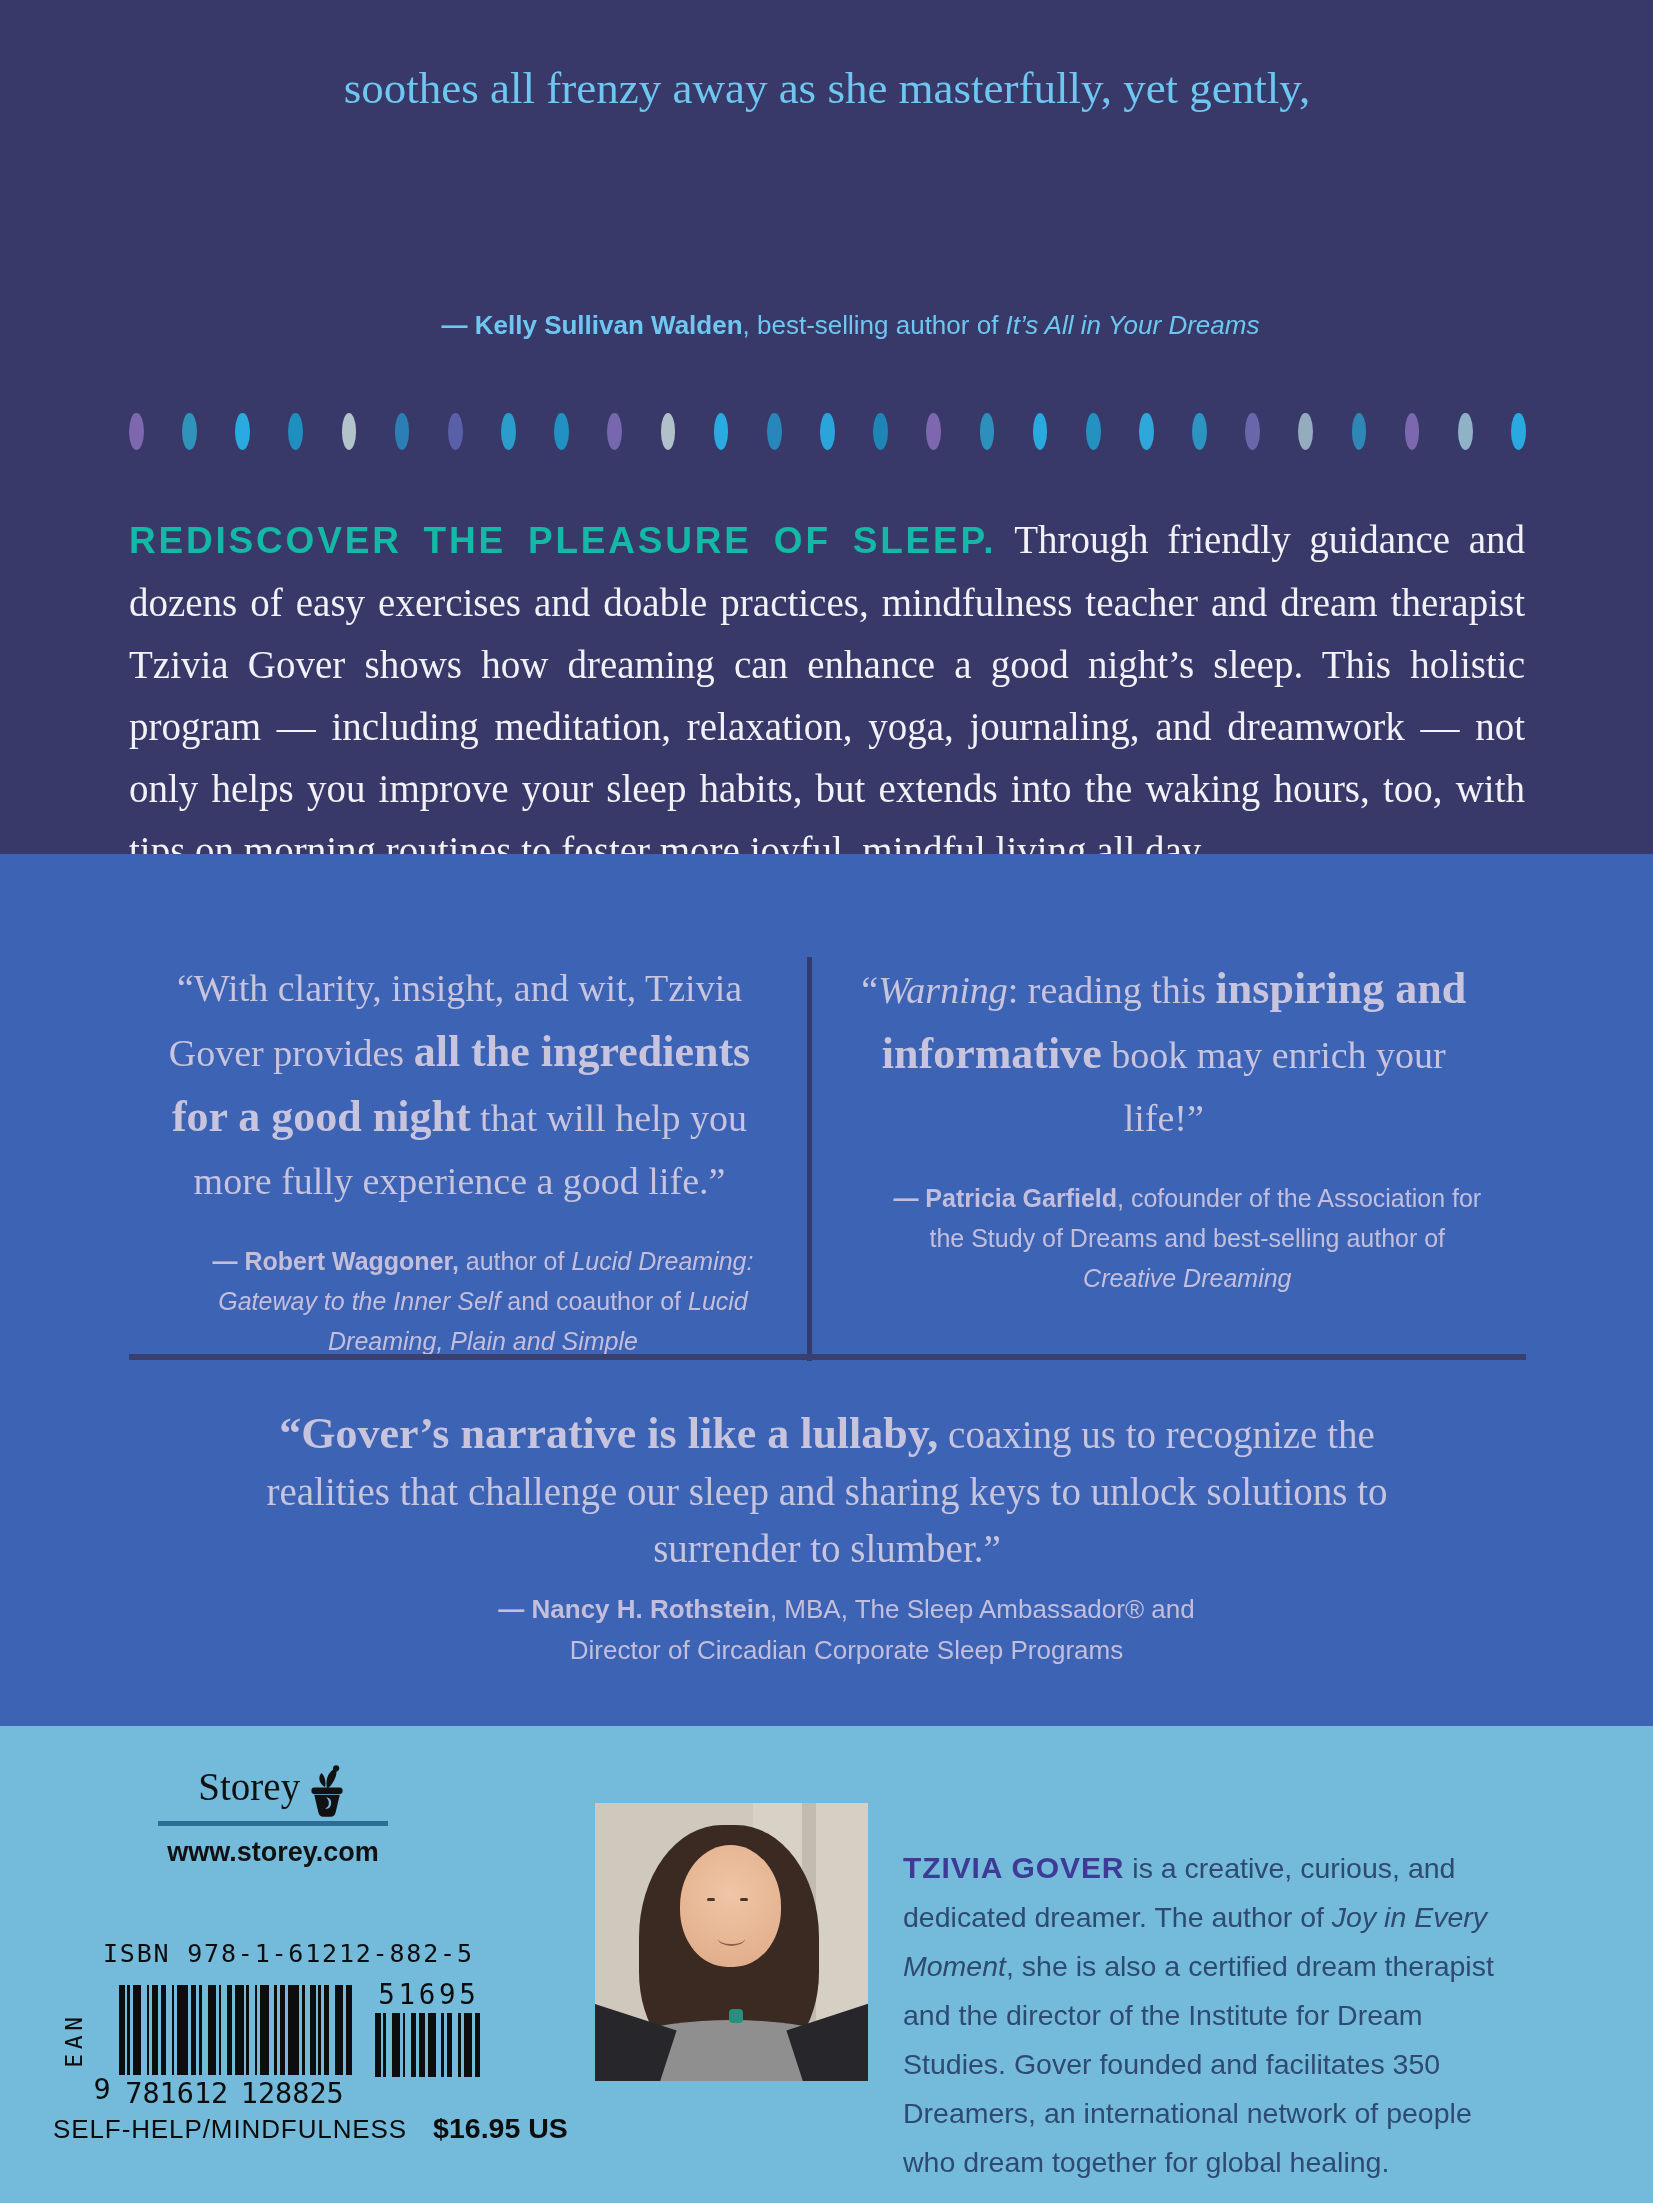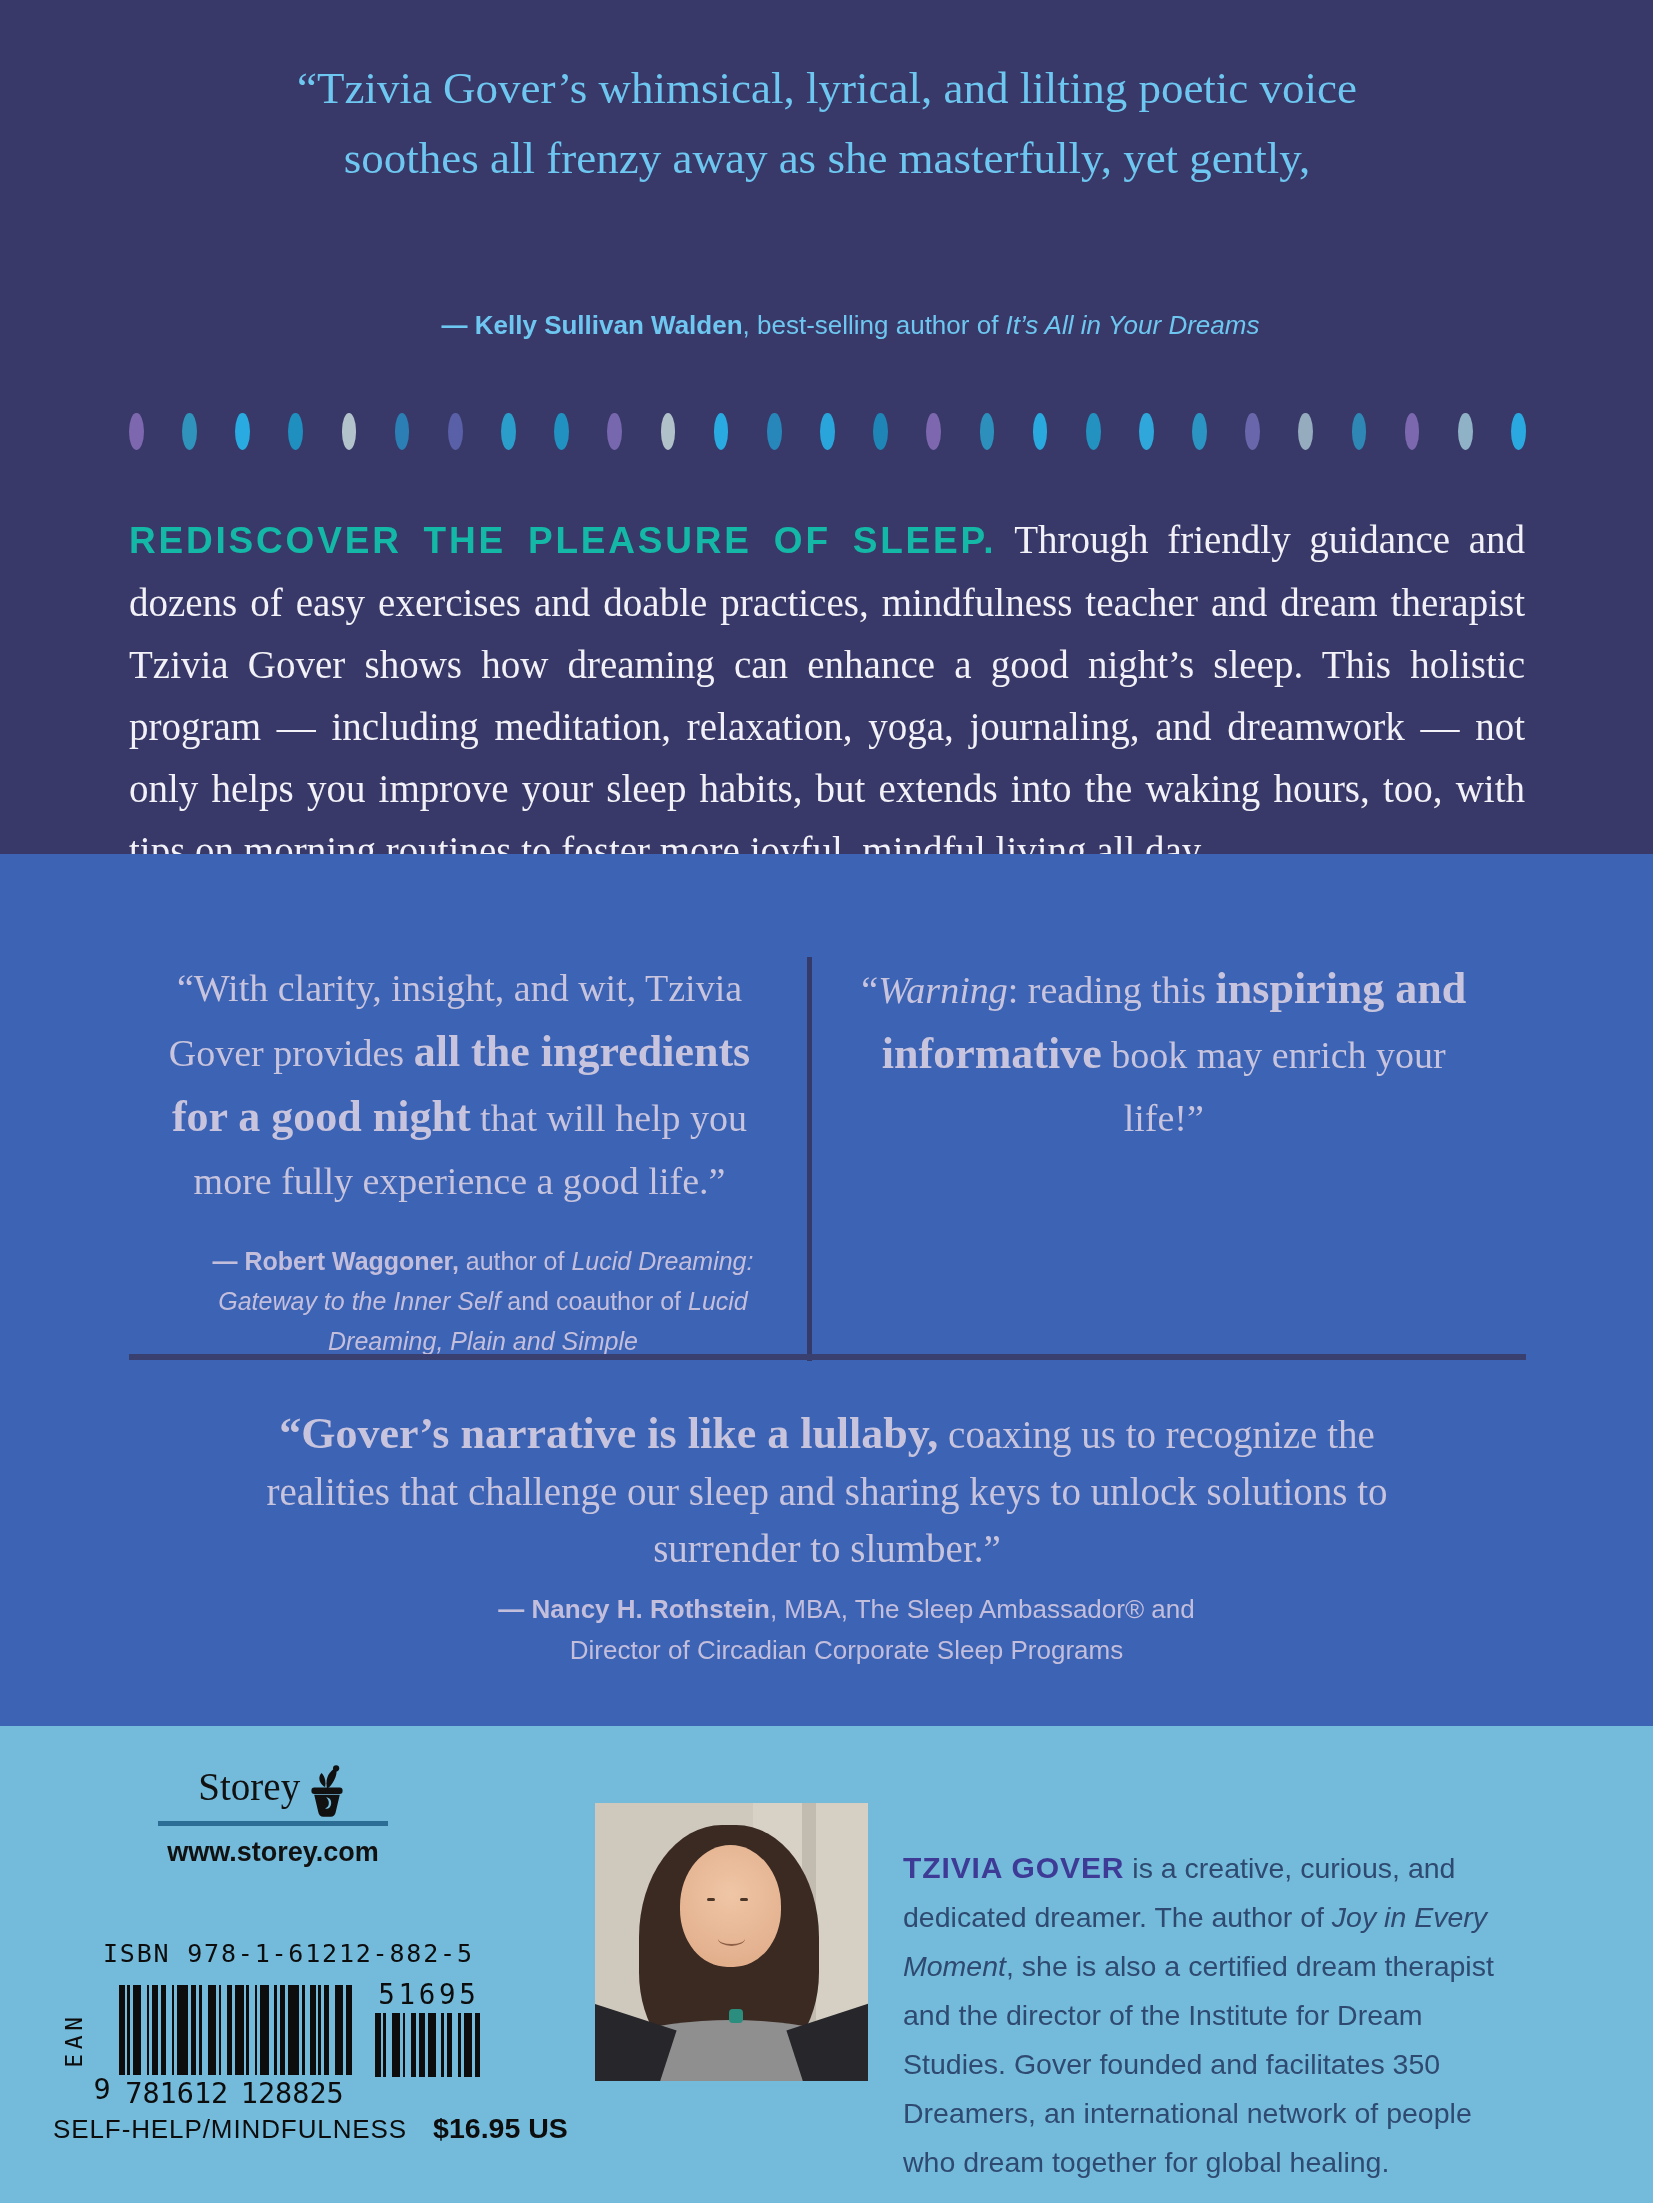--- a/index.html
+++ b/index.html
@@ -106,21 +106,20 @@
   .bio .name{font-weight:700;font-size:30px;letter-spacing:0.9px;color:#3e3b96;}
   .bio i{font-style:italic;}
 </style>
 </head>
 <body>
 
 <div class="page">
 
   <section class="sec sec-top">
     <div class="tq">
-      <span class="ql">“Tzivia Gover’s whimsical, lyrical, and lilting poetic voice</span>
       <span class="ql">soothes all frenzy away as she masterfully, yet gently,</span>
     </div>
     <div class="kelly attr">
       <b>— Kelly Sullivan Walden</b><span>, best-selling author of </span><i>It’s All in Your Dreams</i>
     </div>
     <div class="dots">
         <span class="dot" style="background: rgb(125, 104, 176);"></span>
         <span class="dot" style="background: rgb(47, 147, 187);"></span>
         <span class="dot" style="background: rgb(41, 171, 226);"></span>
         <span class="dot" style="background: rgb(31, 143, 192);"></span>
@@ -159,20 +158,23 @@
         </div>
         <div class="cattr attr">
           <b>— Robert Waggoner,</b><span> author of </span><i>Lucid Dreaming: Gateway to the Inner Self</i><span> and coauthor of </span><i>Lucid Dreaming, Plain and Simple</i>
         </div>
       </div>
       <div class="vdiv"></div>
       <div class="col col-right">
         <div class="cquote">
           <span>“</span><i>Warning</i><span>: reading this </span><b>inspiring and informative</b><span> book may enrich your life!”</span>
         </div>
+        <div class="cattr attr">
+          <b>— Patricia Garfield</b><span>, cofounder of the Association for the Study of Dreams and best-selling author of </span><i>Creative Dreaming</i>
+        </div>
       </div>
     </div>
 
     <div class="hr"></div>
 
     <div class="lullaby">
       <div class="inner">
         <b>“Gover’s narrative is like a lullaby,</b><span> coaxing us to recognize the realities that challenge our sleep and sharing keys to unlock solutions to surrender to slumber.”</span>
       </div>
     </div>

